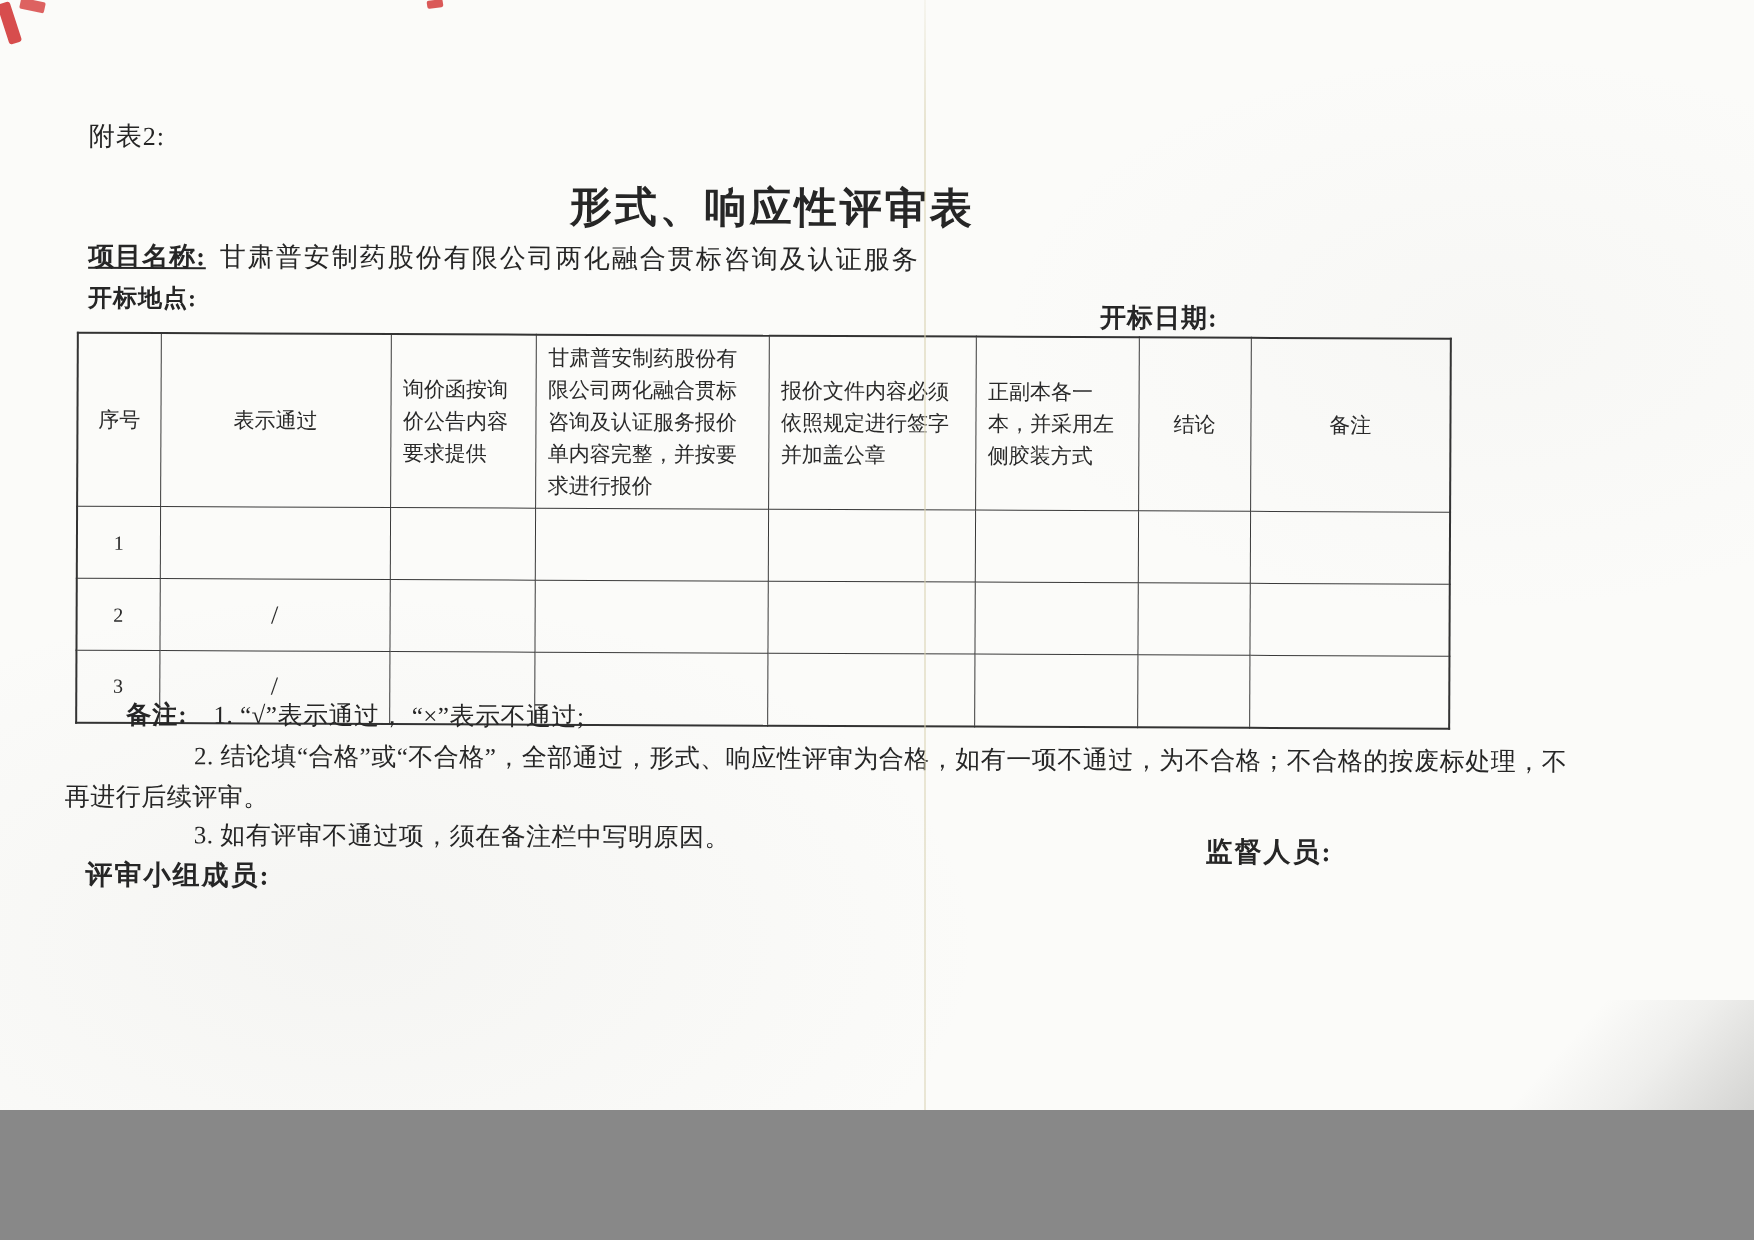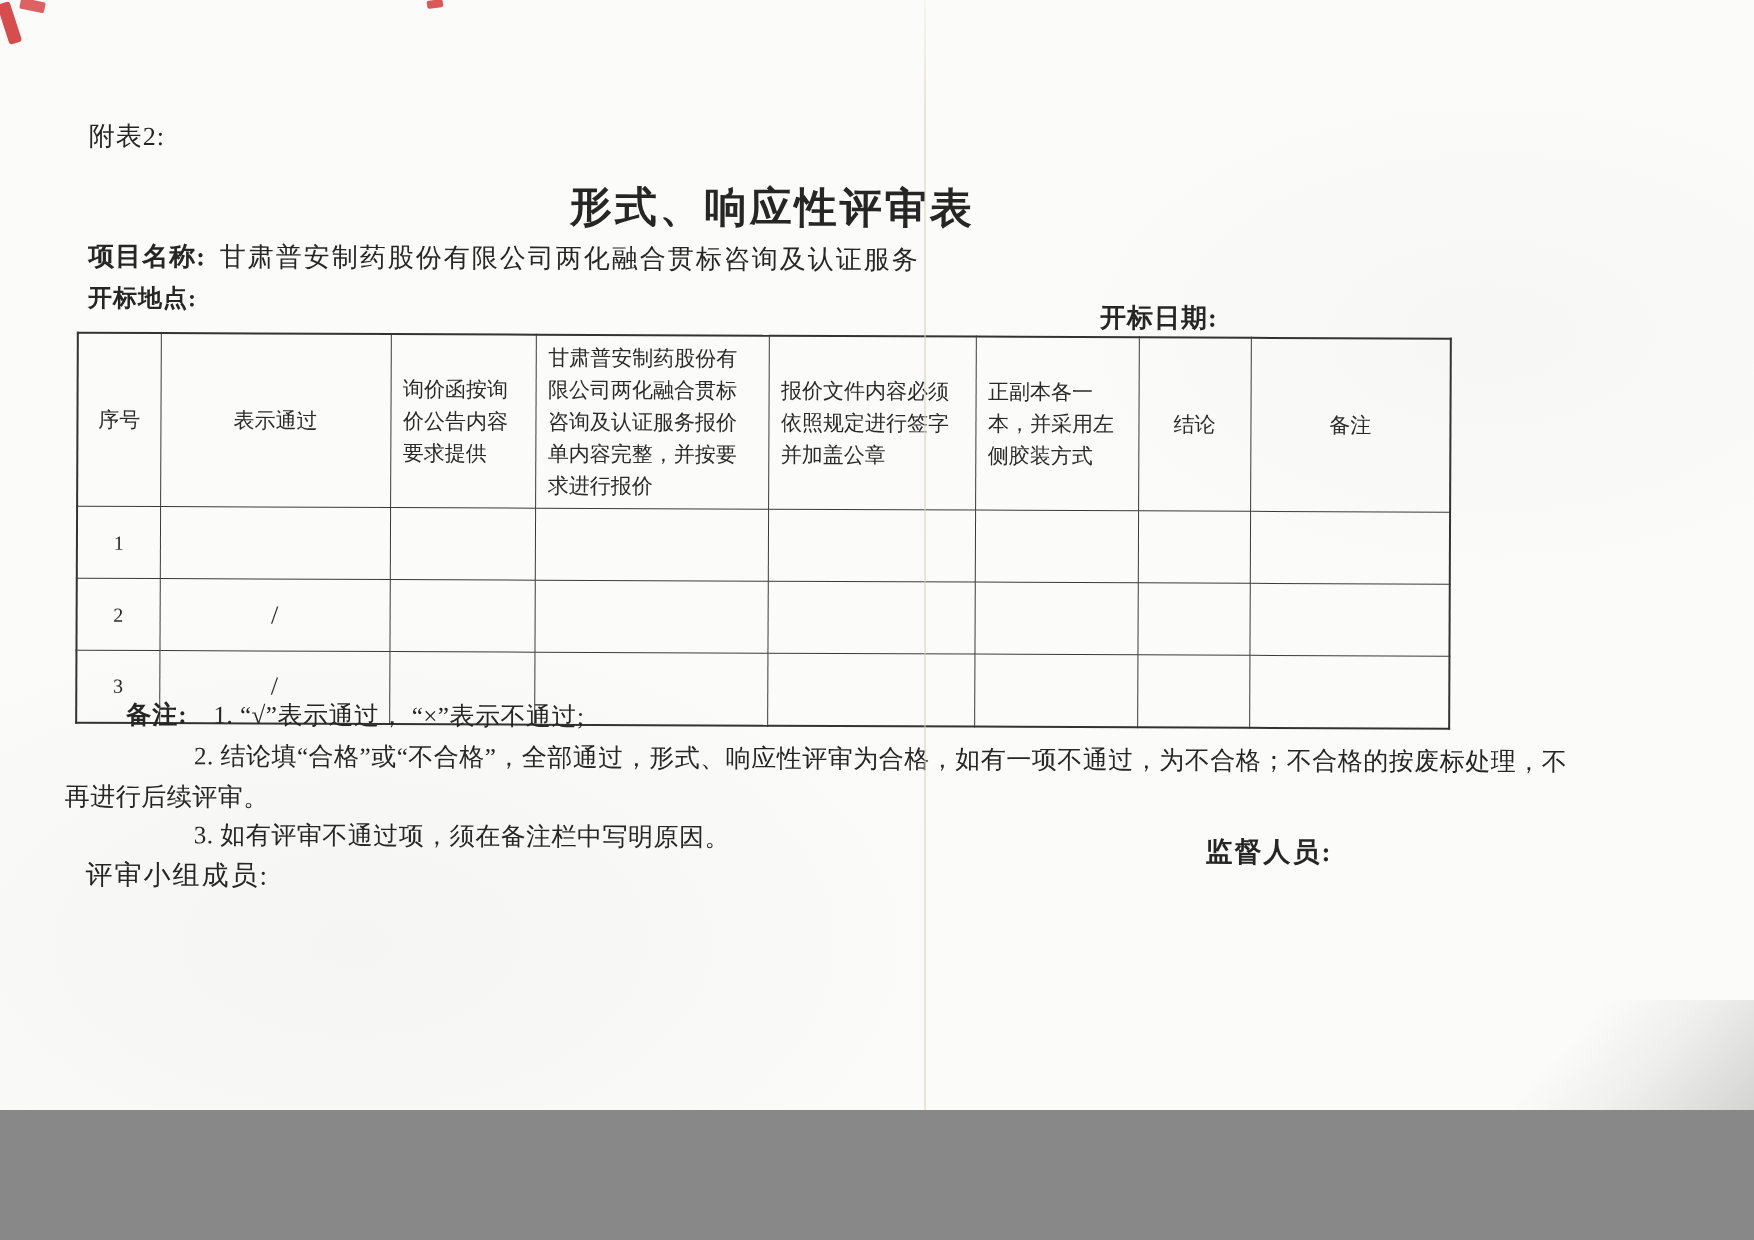--- a/index.html
+++ b/index.html
@@ -16,21 +16,21 @@
     font-family:"Liberation Serif","DejaVu Serif",serif;
     color:#262626;
   }
   .scan{position:absolute;inset:0;transform:rotate(0.25deg);transform-origin:380px 300px;}
 
   .abs{position:absolute;}
 
   .attachment-label{left:88px;top:120px;font-size:26px;letter-spacing:1px;}
   .doc-title{left:0;top:178px;width:1544px;text-align:center;font-size:42px;font-weight:700;letter-spacing:3px;}
   .project-row{left:88px;top:240px;font-size:26px;white-space:nowrap;}
-  .project-row .lbl{font-weight:700;letter-spacing:1px;}
+  .project-row .lbl{font-weight:700;letter-spacing:1px;text-decoration:underline;}
   .project-row .val{margin-left:14px;letter-spacing:2px;}
   .loc-label{left:88px;top:283px;font-size:24px;font-weight:700;letter-spacing:1px;}
   .date-label{left:1100px;top:297px;font-size:26px;font-weight:700;letter-spacing:1px;}
 
   table.review{
     position:absolute;left:77px;top:333px;width:1373px;
     border-collapse:collapse;table-layout:fixed;
     font-size:21px;line-height:32px;color:#2a2a2a;
   }
   table.review th,table.review td{
@@ -48,21 +48,21 @@
   td.slash{font-size:26px;}
   td.num{font-size:20px;}
 
   .notes-line{font-size:25px;letter-spacing:.5px;white-space:nowrap;}
   .notes-label{font-weight:700;margin-right:26px;letter-spacing:1px;}
   .n1{left:128px;top:699px;}
   .n2{left:196px;top:740px;}
   .n3{left:67px;top:781px;}
   .n4{left:196px;top:819px;}
 
-  .team-label{left:88px;top:858px;font-size:27px;font-weight:400;letter-spacing:2px;}
+  .team-label{left:88px;top:858px;font-size:27px;font-weight:700;letter-spacing:2px;}
   .supervisor-label{left:1208px;top:830px;font-size:27px;font-weight:700;letter-spacing:2px;}
   .page-number{left:790px;top:1108px;width:120px;text-align:center;font-size:24px;color:#3a3a3a;font-family:"Liberation Sans","DejaVu Sans",sans-serif;}
 
   
   .fold-line{left:924px;top:0;width:2px;height:1240px;
     background:linear-gradient(180deg,rgba(216,209,176,.15),rgba(216,209,176,.55) 10%,rgba(216,209,176,.5) 88%,rgba(198,178,148,.35));}
   .red-mark-a{left:3px;top:2px;width:13px;height:42px;background:#d23434;transform:rotate(-18deg);border-radius:3px;opacity:.88;}
   .red-mark-b{left:20px;top:0;width:25px;height:11px;background:#d54040;transform:rotate(12deg);border-radius:2px;opacity:.82;}
   .red-dash-top{left:427px;top:0;width:16px;height:8px;background:#d43c3c;border-radius:2px;transform:rotate(-8deg);opacity:.85;}
   .red-stroke-bottom{left:884px;top:1192px;width:58px;height:9px;background:#cd2727;border-radius:50%;transform:rotate(2.5deg);}

